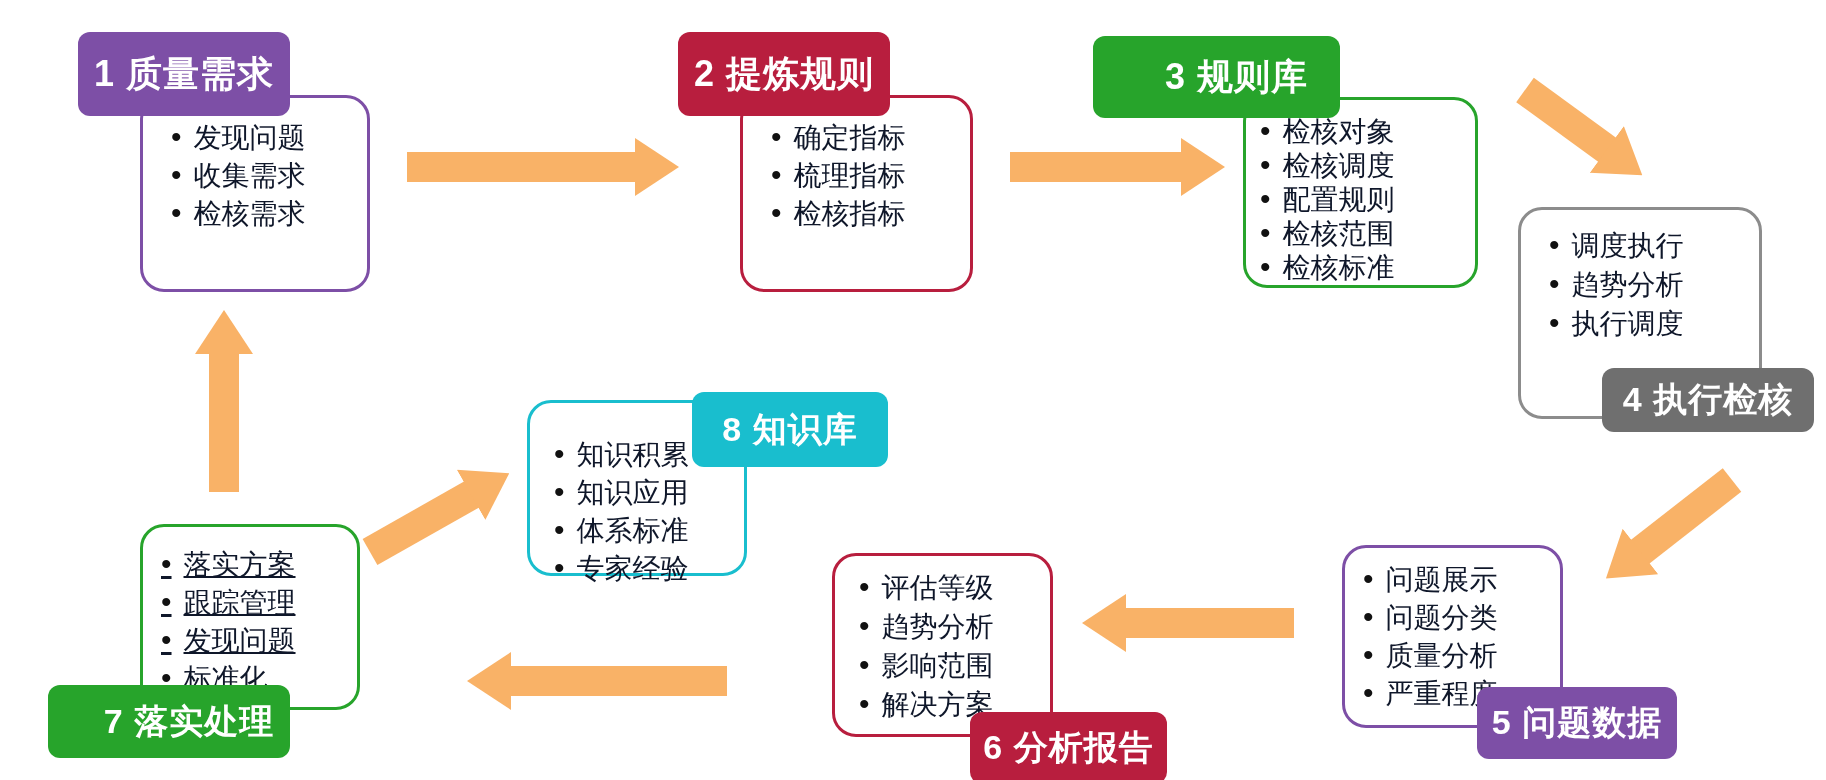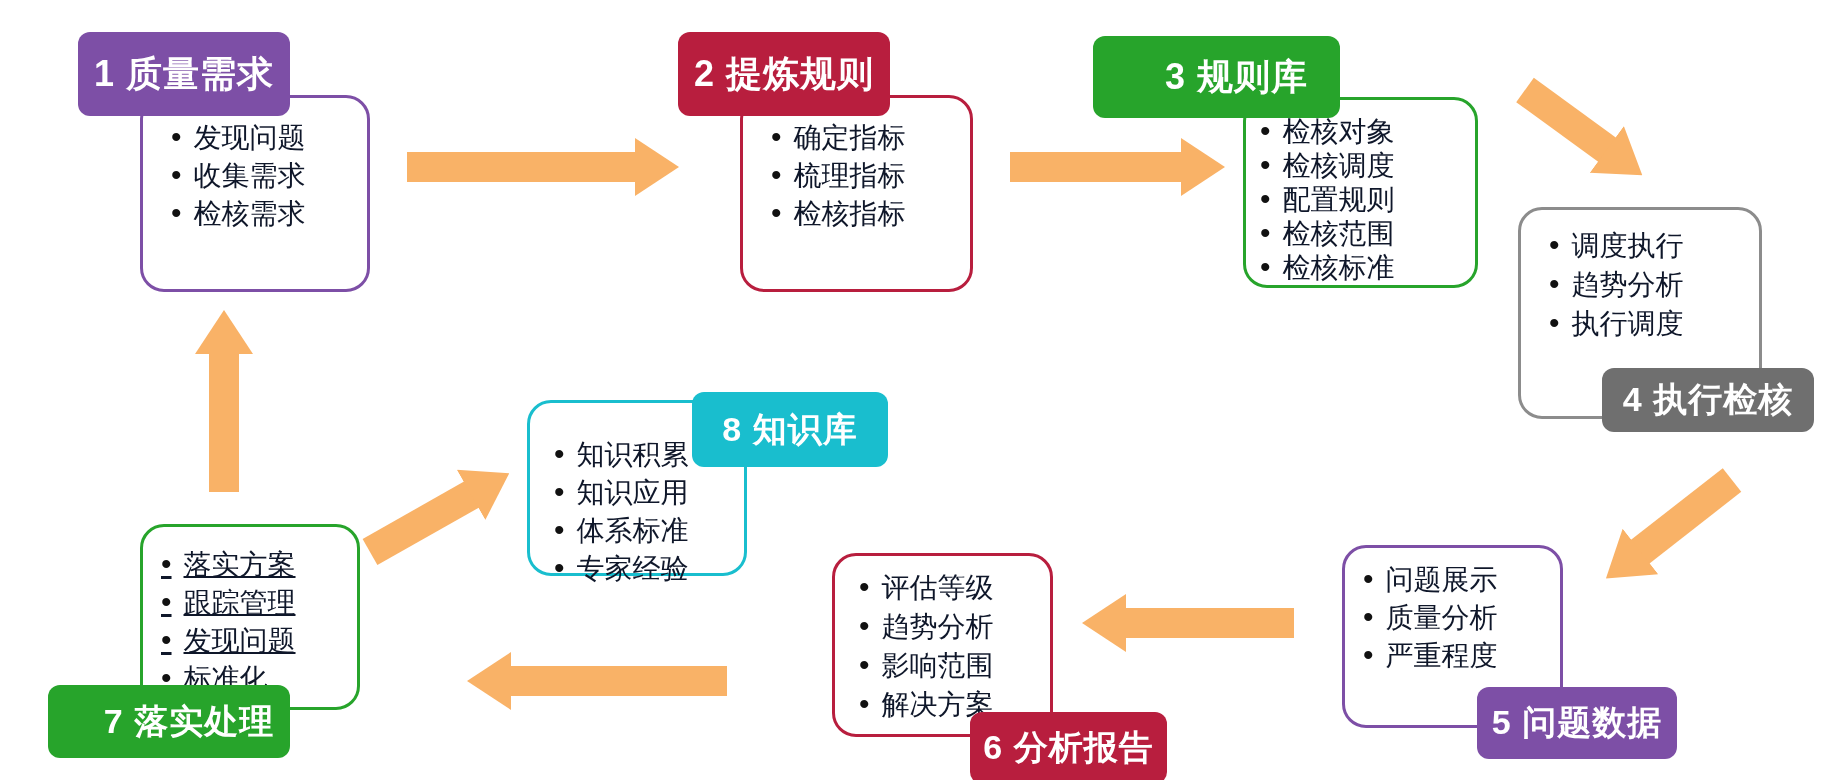--- a/index.html
+++ b/index.html
@@ -74,20 +74,21 @@
         <li>执行调度</li>
       </ul>
     </div>
     <div class="hd" style="left:1602px;top:368px;width:212px;height:64px;font-size:34px;">4 执行检核</div>
   </div>
 
   <div class="c-purple">
     <div class="box" style="left:1342px;top:545px;width:221px;height:183px;">
       <ul class="items" style="padding:12px 0 0 18px;line-height:37px;">
         <li>问题展示</li>
+        <li>问题分类</li>
         <li>质量分析</li>
         <li>严重程度</li>
       </ul>
     </div>
     <div class="hd" style="left:1477px;top:687px;width:200px;height:72px;font-size:34px;">5 问题数据</div>
   </div>
 
   <div class="c-crimson">
     <div class="box" style="left:832px;top:553px;width:221px;height:184px;">
       <ul class="items" style="padding:12px 16px 0 24px;line-height:38px;">

